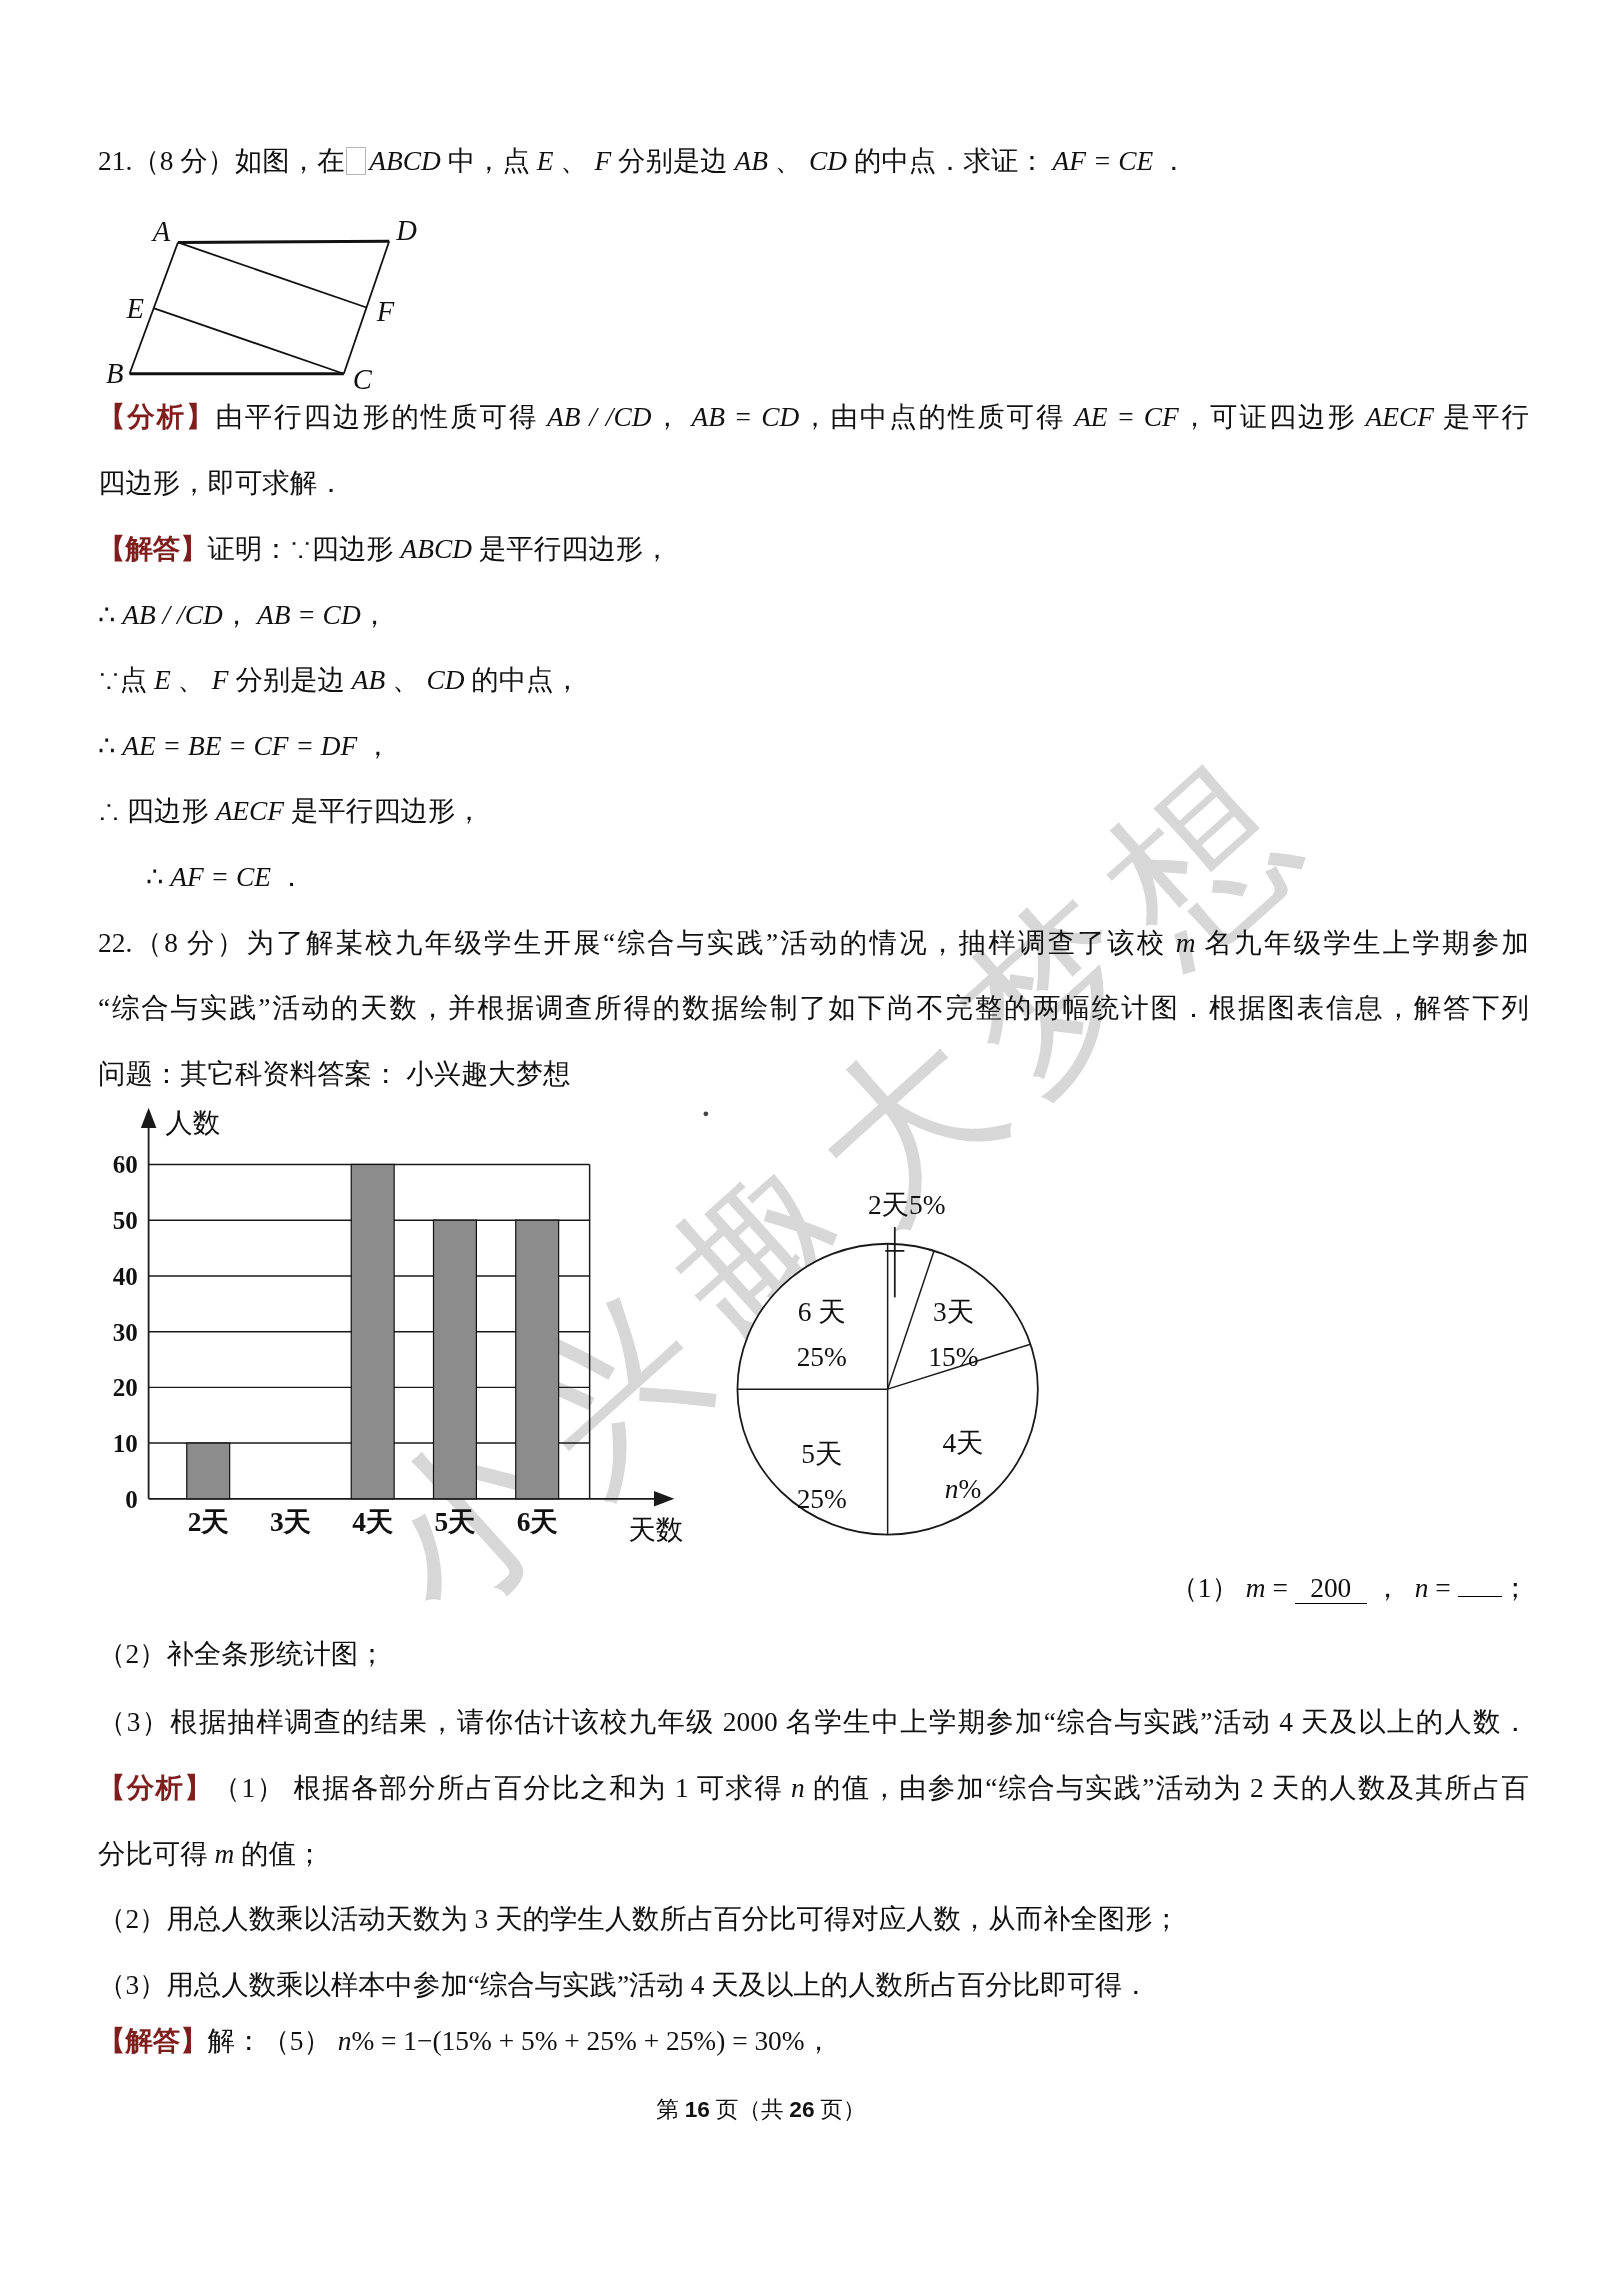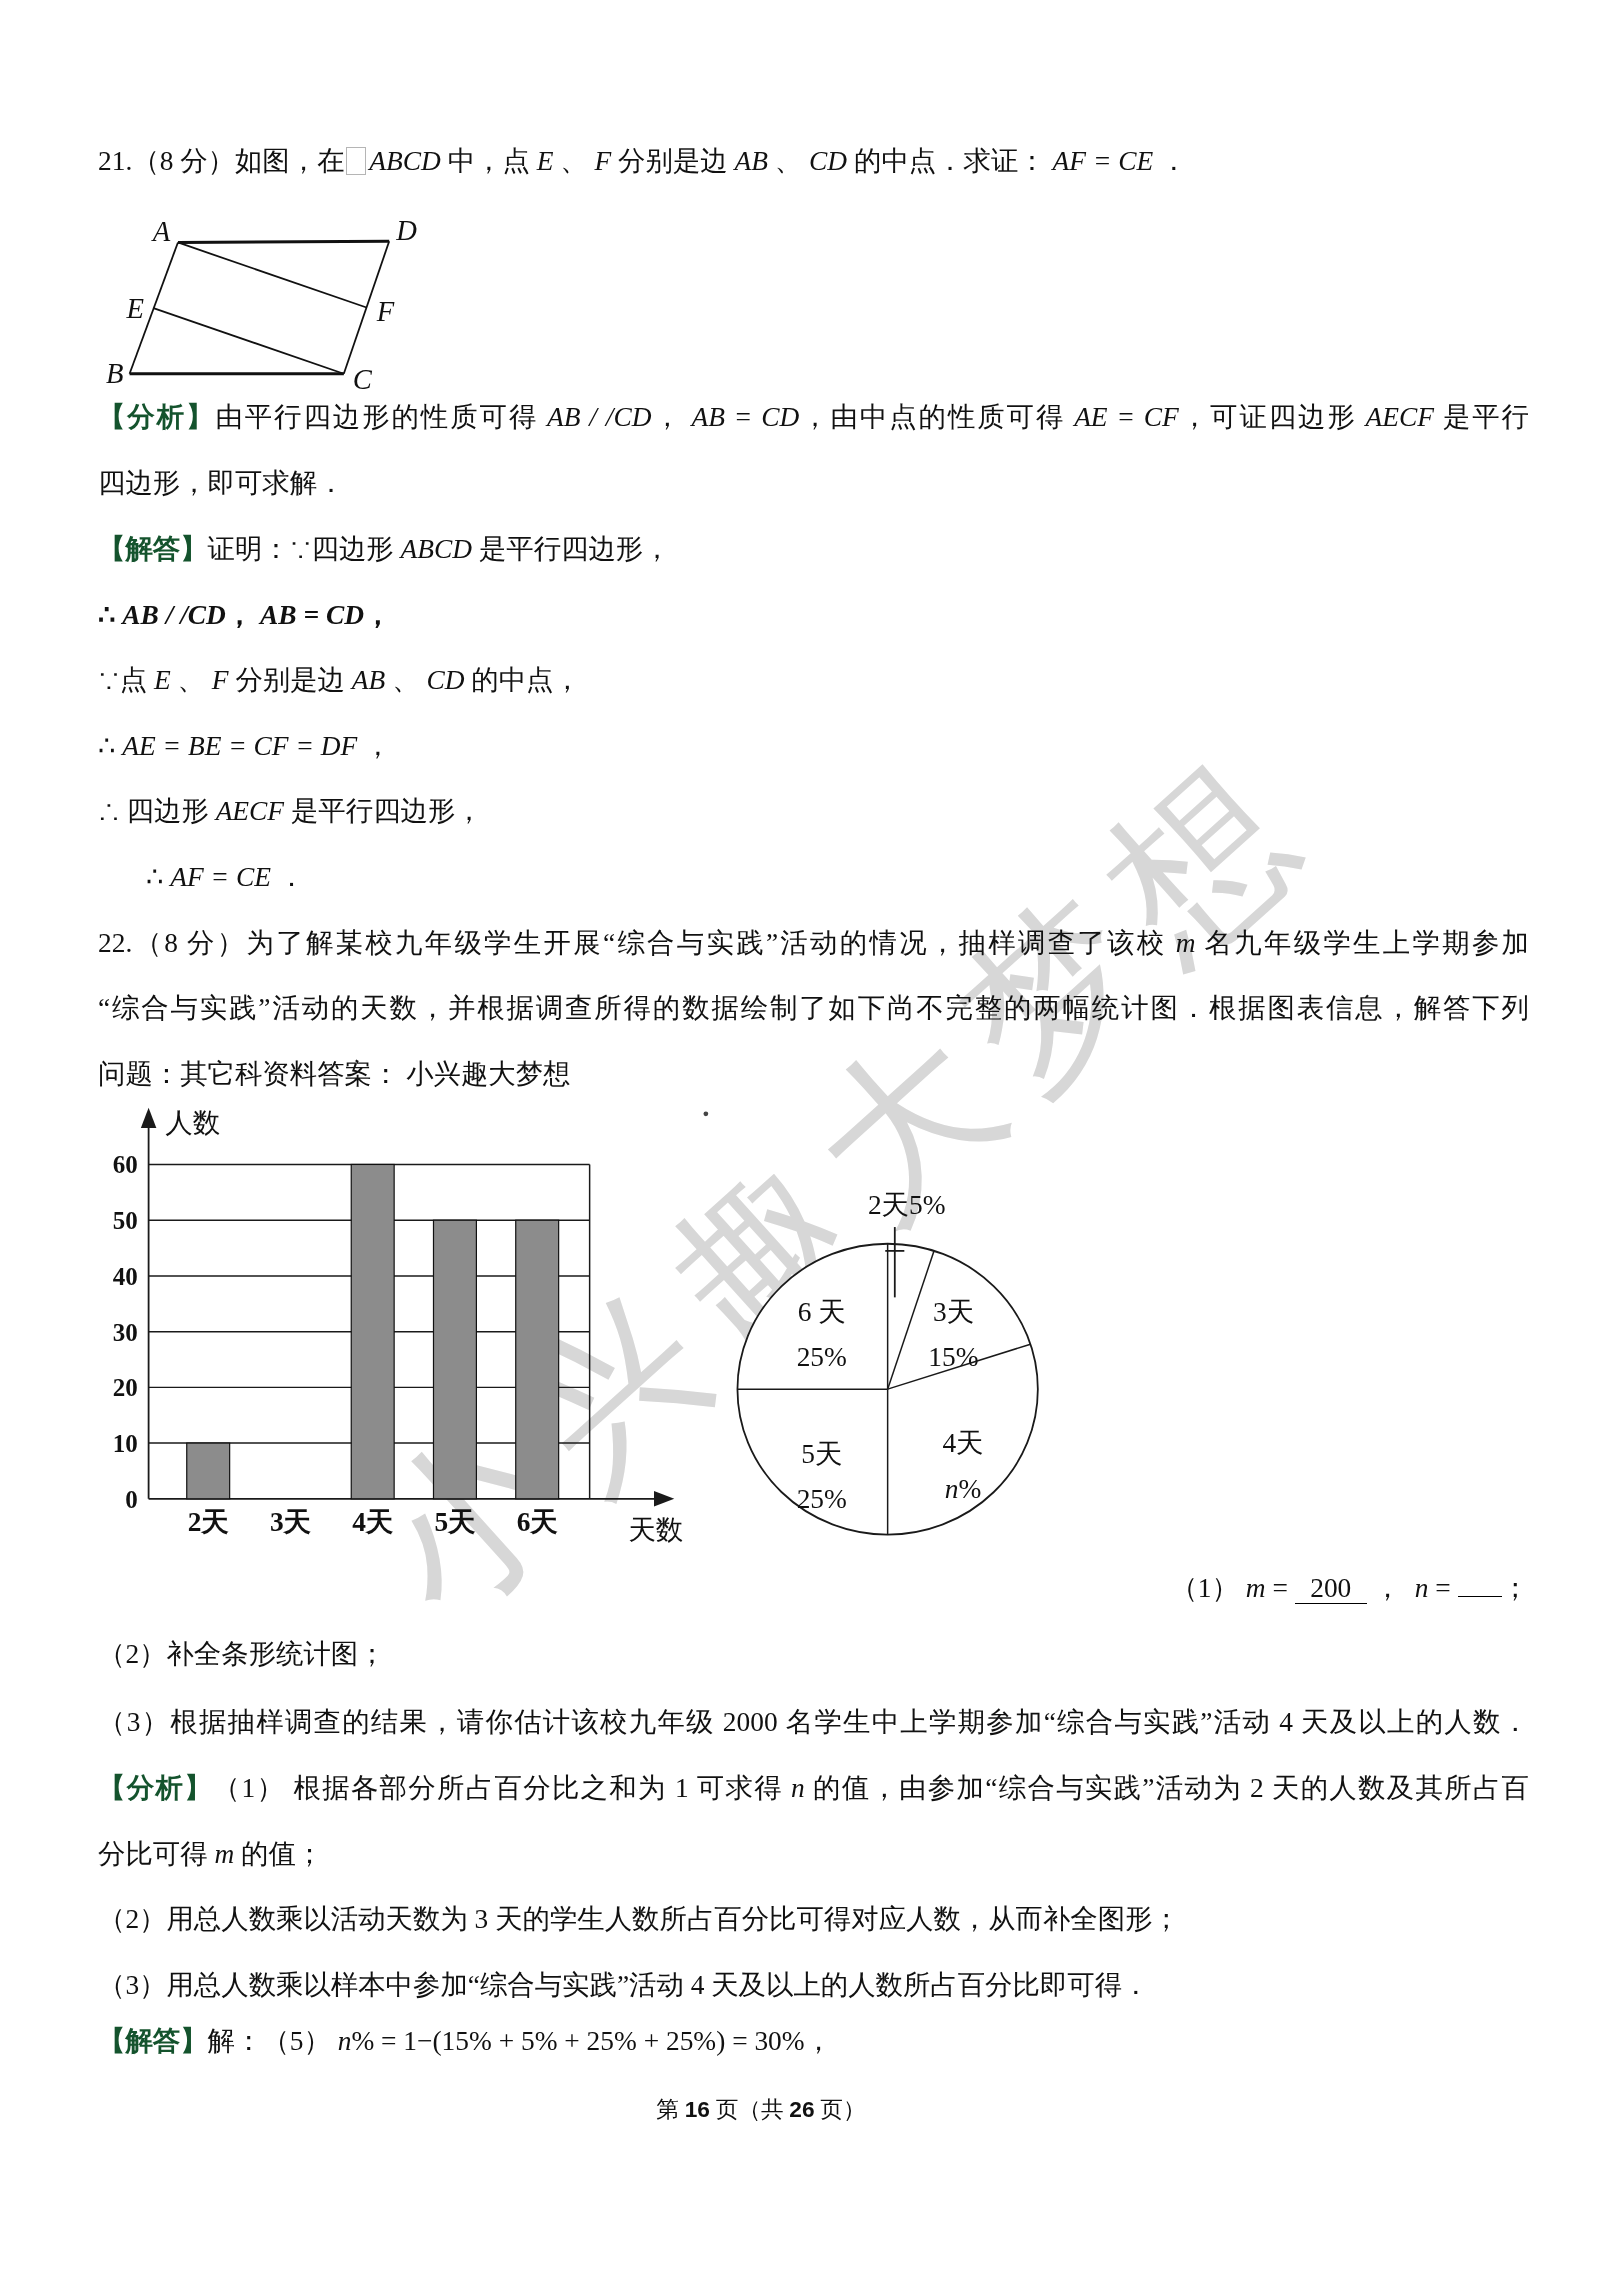--- a/index.html
+++ b/index.html
@@ -32,21 +32,21 @@
   .line{
     position:absolute;
     left:98px;
     width:1431px;
     font-size:27.4px;
     line-height:39px;
     white-space:pre-wrap;
   }
   .line.just{text-align:justify;text-align-last:justify;}
   .sg-m{font-style:italic;font-family:"Liberation Serif","DejaVu Serif",serif;}
-  .sg-b{color:#14532d;font-weight:700;}
+  .sg-b{color:#7f1d1d;font-weight:700;}
   .sg-u{border-bottom:1.8px solid #000;padding:0 15.5px;}
   .sg-ub{display:inline-block;width:44px;height:27.4px;border-bottom:1.8px solid #000;vertical-align:baseline;}
   .sg-box{
     display:inline-block;width:20px;height:27.4px;
     border:1.8px solid #b5b5b5;box-sizing:border-box;
     vertical-align:-4.8px;margin:0 3.6px 0 1.2px;
   }
   
   #fig21{position:absolute;left:89px;top:215px;z-index:2;}
   #charts{position:absolute;left:89px;top:1097px;z-index:2;}
@@ -68,21 +68,21 @@
 
 <div class="page">
 
   <div class="watermark">小兴趣大梦想</div>
 
   <div id="text-layer">
       <div class="line" style="top: 142px;"><span class="sg-p">21.（8 分）如图，在</span><span class="sg-box"></span><span class="sg-m">ABCD</span><span class="sg-p"> 中，点 </span><span class="sg-m">E</span><span class="sg-p"> 、 </span><span class="sg-m">F</span><span class="sg-p"> 分别是边 </span><span class="sg-m">AB</span><span class="sg-p"> 、 </span><span class="sg-m">CD</span><span class="sg-p"> 的中点．求证： </span><span class="sg-m">AF = CE</span><span class="sg-p"> ．</span></div>
       <div class="line just" style="top: 398px;"><span class="sg-b">【分析】</span><span class="sg-p">由平行四边形的性质可得 </span><span class="sg-m">AB / /CD</span><span class="sg-p">， </span><span class="sg-m">AB = CD</span><span class="sg-p">，由中点的性质可得 </span><span class="sg-m">AE = CF</span><span class="sg-p">，可证四边形 </span><span class="sg-m">AECF</span><span class="sg-p"> 是平行</span></div>
       <div class="line" style="top: 464px;"><span class="sg-p">四边形，即可求解．</span></div>
       <div class="line" style="top: 530px;"><span class="sg-b">【解答】</span><span class="sg-p">证明：∵四边形 </span><span class="sg-m">ABCD</span><span class="sg-p"> 是平行四边形，</span></div>
-      <div class="line" style="top: 596px; font-weight: bold;"><span class="sg-p">∴ </span><span class="sg-m">AB / /CD</span><span class="sg-p">， </span><span class="sg-m">AB = CD</span><span class="sg-p">，</span></div>
+      <div class="line" style="top: 596px;"><span class="sg-p">∴ </span><span class="sg-m">AB / /CD</span><span class="sg-p">， </span><span class="sg-m">AB = CD</span><span class="sg-p">，</span></div>
       <div class="line" style="top: 661px;"><span class="sg-p">∵点 </span><span class="sg-m">E</span><span class="sg-p"> 、 </span><span class="sg-m">F</span><span class="sg-p"> 分别是边 </span><span class="sg-m">AB</span><span class="sg-p"> 、 </span><span class="sg-m">CD</span><span class="sg-p"> 的中点，</span></div>
       <div class="line" style="top: 727px;"><span class="sg-p">∴ </span><span class="sg-m">AE = BE = CF = DF</span><span class="sg-p"> ，</span></div>
       <div class="line" style="top: 792px;"><span class="sg-p">∴ 四边形 </span><span class="sg-m">AECF</span><span class="sg-p"> 是平行四边形，</span></div>
       <div class="line" style="top: 858px; margin-left: 48px;"><span class="sg-p">∴ </span><span class="sg-m">AF = CE</span><span class="sg-p"> ．</span></div>
       <div class="line just" style="top: 924px;"><span class="sg-p">22.（8 分）为了解某校九年级学生开展“综合与实践”活动的情况，抽样调查了该校 </span><span class="sg-m">m</span><span class="sg-p"> 名九年级学生上学期参加</span></div>
       <div class="line just" style="top: 989px;"><span class="sg-p">“综合与实践”活动的天数，并根据调查所得的数据绘制了如下尚不完整的两幅统计图．根据图表信息，解答下列</span></div>
       <div class="line" style="top: 1055px;"><span class="sg-p">问题：其它科资料答案： 小兴趣大梦想</span></div>
       <div class="line" style="top: 1569px; text-align: right;"><span class="sg-p">（1） </span><span class="sg-m">m</span><span class="sg-p"> = </span><span class="sg-u">200</span><span class="sg-p"> ，  </span><span class="sg-m">n</span><span class="sg-p"> = </span><span class="sg-ub"></span><span class="sg-p">；</span></div>
       <div class="line" style="top: 1635px;"><span class="sg-p">（2）补全条形统计图；</span></div>
       <div class="line just" style="top: 1703px;"><span class="sg-p">（3）根据抽样调查的结果，请你估计该校九年级 2000 名学生中上学期参加“综合与实践”活动 4 天及以上的人数．</span></div>

